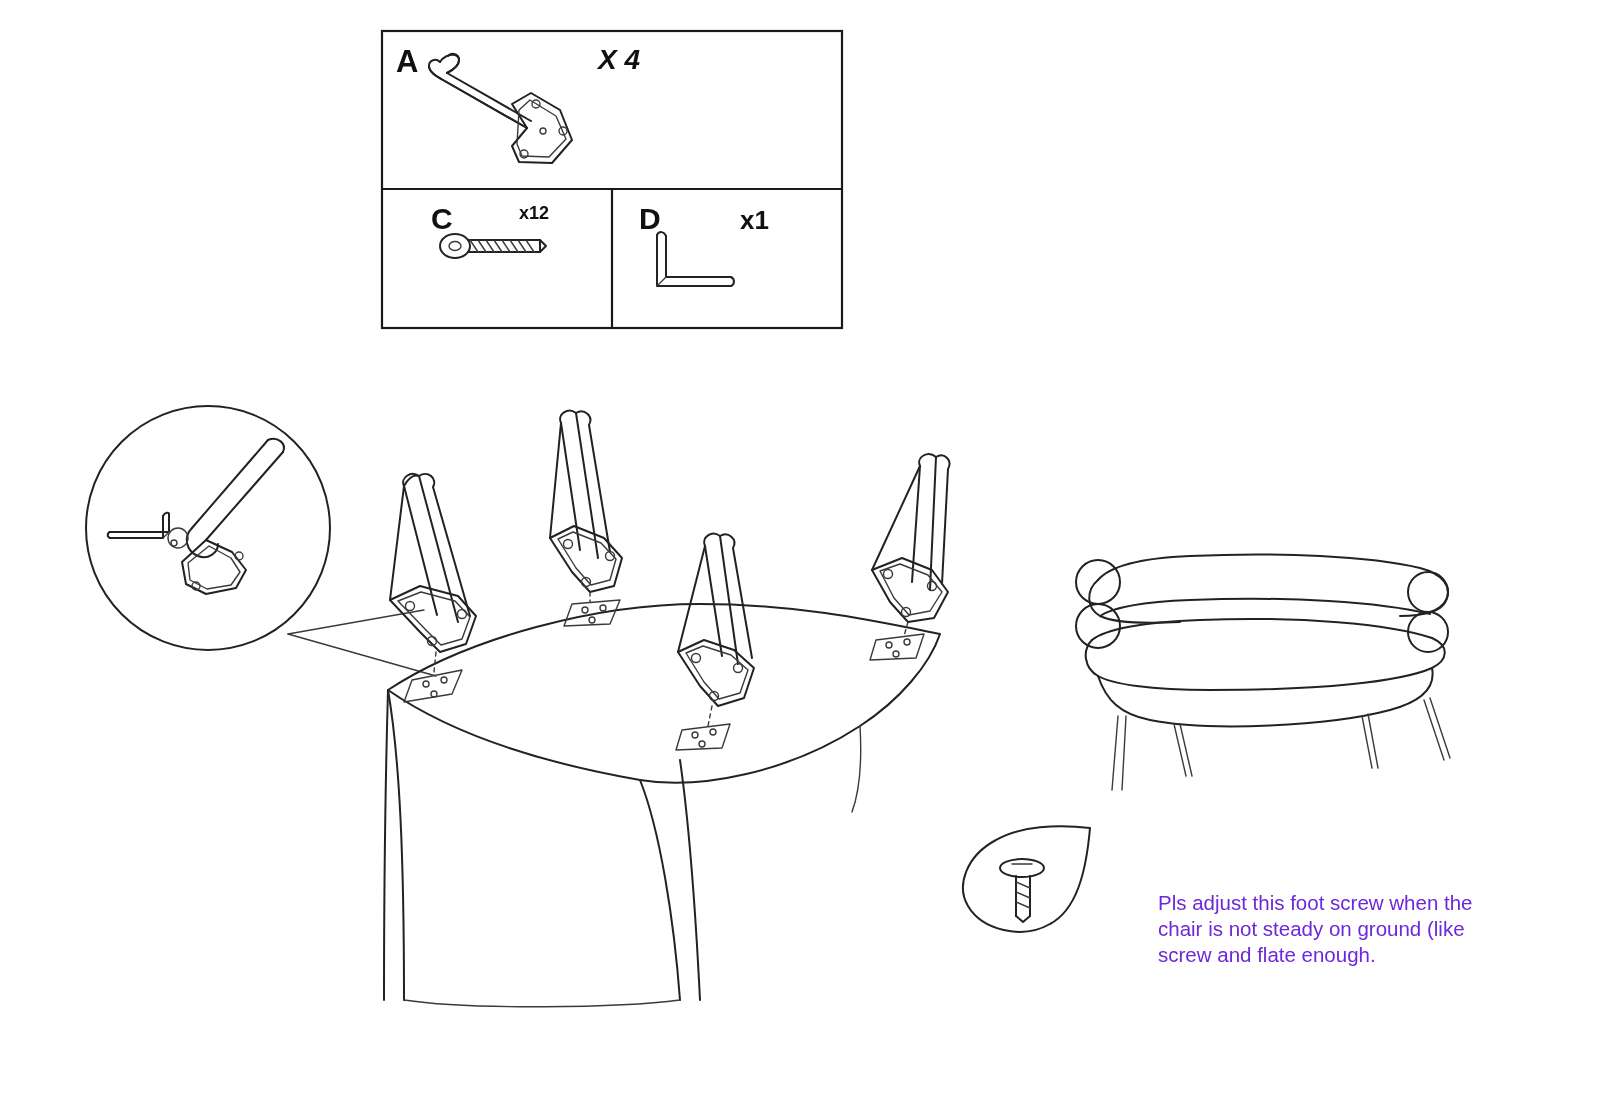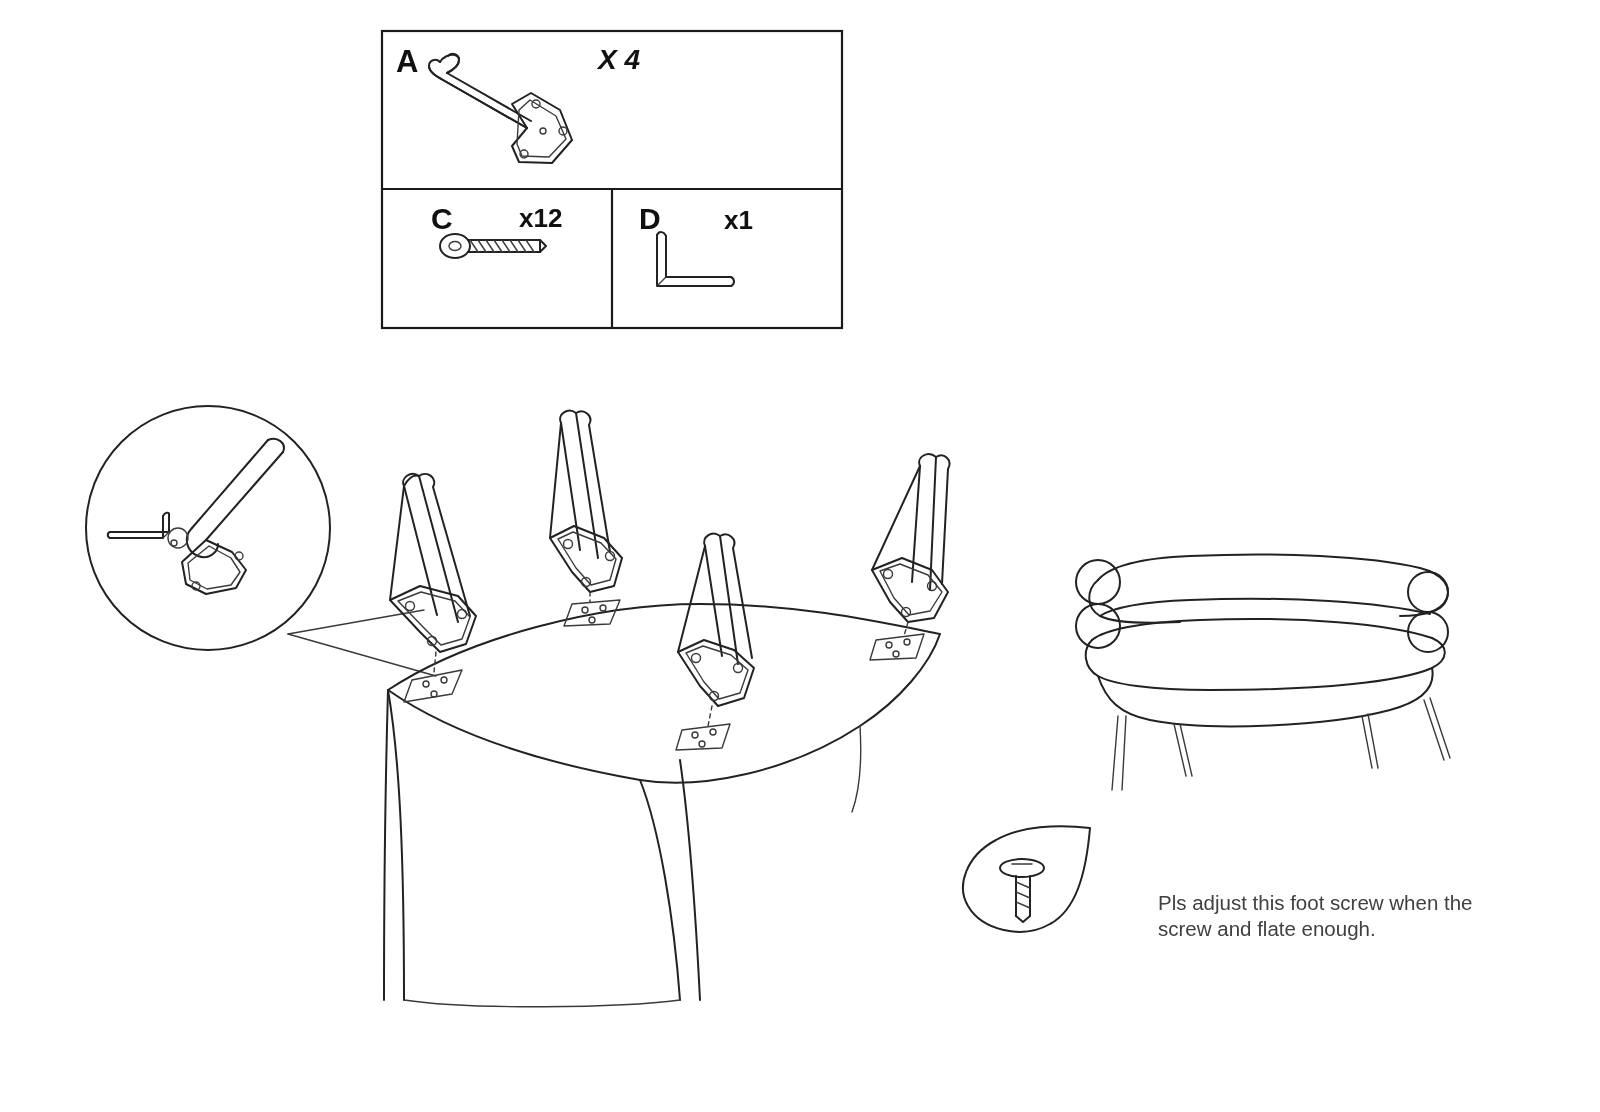--- a/index.html
+++ b/index.html
@@ -68,43 +68,43 @@
   }
   #lbl-c {
     left: 431px;
     top: 202px;
     font-size: 30px;
     font-weight: bold;
   }
   #lbl-c-qty {
     left: 519px;
     top: 203px;
-    font-size: 26px;
+    font-size: 18px;
     font-weight: bold;
   }
   #lbl-d {
     left: 639px;
     top: 202px;
     font-size: 30px;
     font-weight: bold;
   }
   #lbl-d-qty {
-    left: 724px;
+    left: 740px;
     top: 205px;
     font-size: 26px;
     font-weight: bold;
   }
   #note {
     position: absolute;
     left: 1158px;
     top: 890px;
     width: 360px;
     font-size: 20.5px;
     line-height: 26px;
-    color: #404040;
+    color: #6d28d9;
   }
   #note div {
     white-space: pre;
   }
 </style>
 </head>
 <body>
 
 <div id="sheet">
 
@@ -300,16 +300,17 @@
       <ellipse class="ln" cx="1022" cy="868" rx="22" ry="9"></ellipse>
       <path class="ln-thin" d="M1012 864 L 1032 864"></path>
       <path class="ln" d="M1016 876 L 1016 916 M1030 876 L 1030 916"></path>
       <path class="ln-thin" d="M1016 882 L 1030 888 M1016 892 L 1030 898 M1016 902 L 1030 908"></path>
       <path class="ln" d="M1016 916 L 1023 922 L 1030 916"></path>
     </g>
   </svg>
 
   <div id="note">
     <div>Pls adjust this foot screw when the</div>
+    <div>chair is not steady on ground (like</div>
     <div>screw and flate enough.</div>
   </div>
 
 </div>
 
 </body></html>

